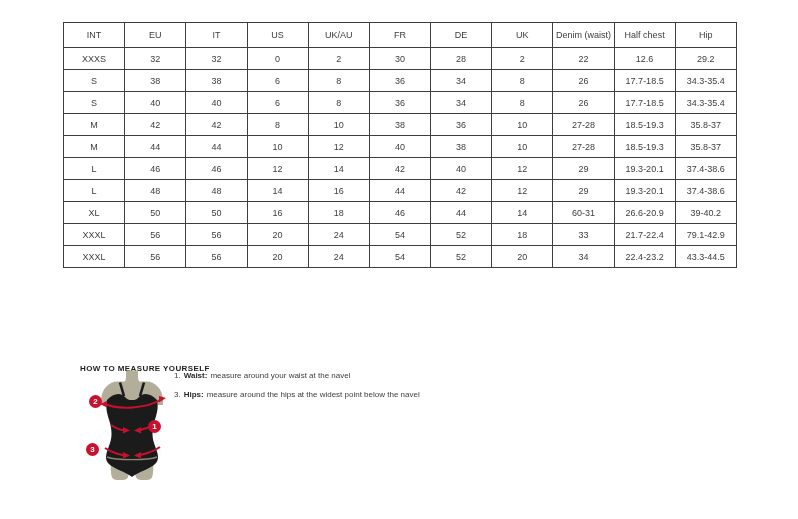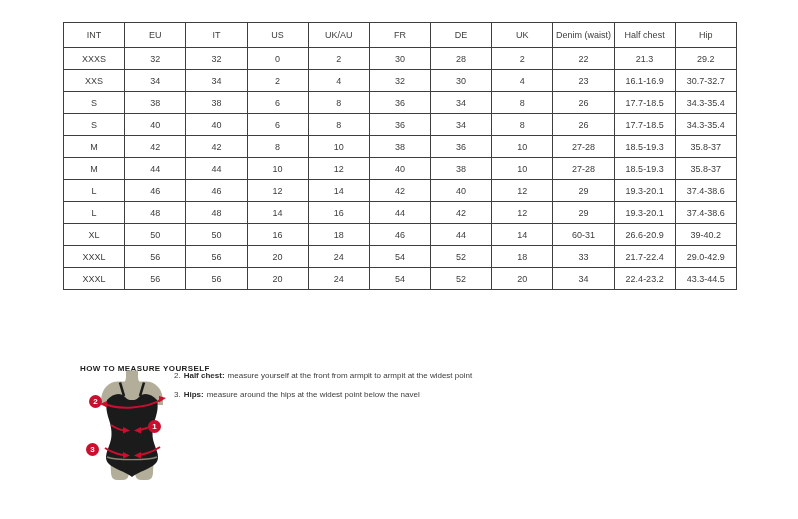--- a/index.html
+++ b/index.html
@@ -100,35 +100,22 @@
         <tr>
           <td>XXXS</td>
           <td>32</td>
           <td>32</td>
           <td>0</td>
           <td>2</td>
           <td>30</td>
           <td>28</td>
           <td>2</td>
           <td>22</td>
-          <td>21.3</td>
+          <td>12.6</td>
           <td>29.2</td>
-        </tr>
-        <tr>
-          <td>XXS</td>
-          <td>34</td>
-          <td>34</td>
-          <td>2</td>
-          <td>4</td>
-          <td>32</td>
-          <td>30</td>
-          <td>4</td>
-          <td>23</td>
-          <td>16.1-16.9</td>
-          <td>30.7-32.7</td>
         </tr>
         <tr>
           <td>S</td>
           <td>38</td>
           <td>38</td>
           <td>6</td>
           <td>8</td>
           <td>36</td>
           <td>34</td>
           <td>8</td>
@@ -218,21 +205,21 @@
           <td>XXXL</td>
           <td>56</td>
           <td>56</td>
           <td>20</td>
           <td>24</td>
           <td>54</td>
           <td>52</td>
           <td>18</td>
           <td>33</td>
           <td>21.7-22.4</td>
-          <td>29.0-42.9</td>
+          <td>79.1-42.9</td>
         </tr>
         <tr>
           <td>XXXL</td>
           <td>56</td>
           <td>56</td>
           <td>20</td>
           <td>24</td>
           <td>54</td>
           <td>52</td>
           <td>20</td>
@@ -292,20 +279,20 @@
         <polygon points="50,87.5 57,84 57,90.5" fill="#c8102e"></polygon>
       </g>
     </svg>
     <div class="badge badge-chest">2</div>
     <div class="badge badge-waist">1</div>
     <div class="badge badge-hips">3</div>
   </div>
 
   <div class="measure-list">
     <div class="measure-item">
-      <span class="num">2.</span><span class="label">Half chest:</span><span class="rest">measure yourself at the front from armpit to armpit at the widest point</span>
+      <span class="num">1.</span><span class="label">Waist:</span><span class="rest">measure around your waist at the navel</span>
     </div>
     <div class="measure-item">
       <span class="num">3.</span><span class="label">Hips:</span><span class="rest">measure around the hips at the widest point below the navel</span>
     </div>
   </div>
 
 </div>
 
 </body></html>

